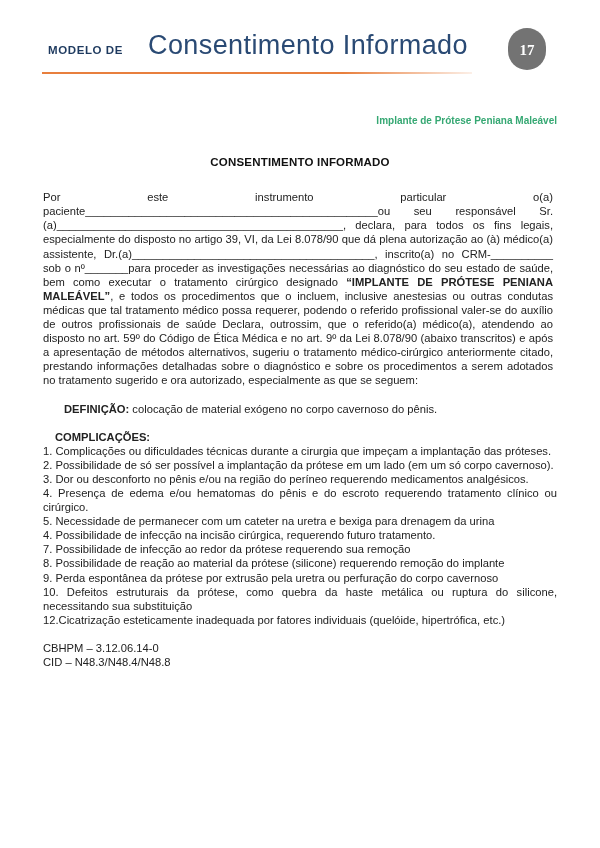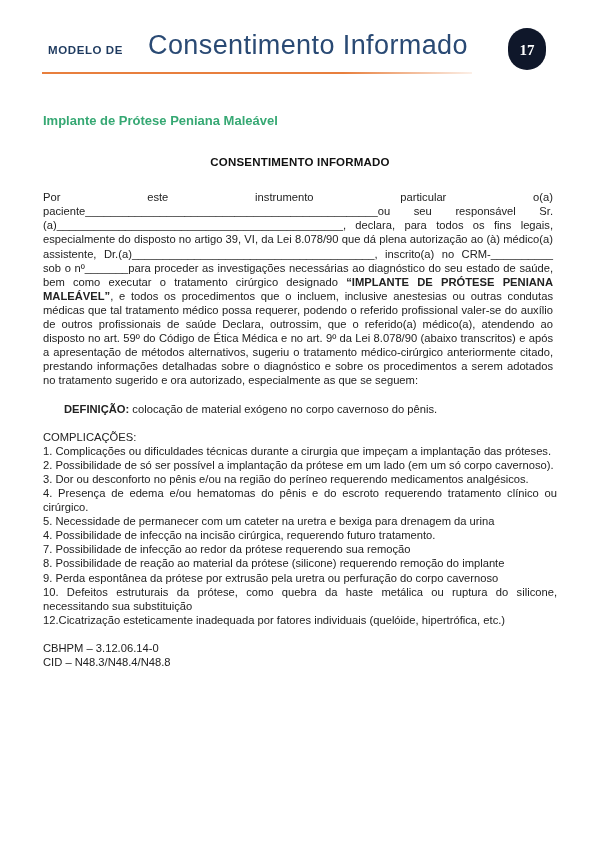--- a/index.html
+++ b/index.html
@@ -46,21 +46,21 @@
     width: 430px;
     height: 2px;
     background: linear-gradient(to right, #e87f3d 0%, #e87f3d 70%, rgba(232,127,61,0.12) 100%);
   }
   .page-badge {
     position: absolute;
     left: 508px;
     top: 28px;
     width: 38px;
     height: 42px;
-    background: #0f172a;
+    background: #737373;
     clip-path: polygon(24% 0, 100% 0, 100% 100%, 0 100%, 0 22%);
     display: flex;
     align-items: center;
     justify-content: center;
     border-radius: 19px;
   }
   .page-badge span {
     font-family: "Liberation Serif", serif;
     font-size: 15px;
     font-weight: bold;
@@ -72,45 +72,46 @@
   .content {
     position: absolute;
     left: 43px;
     top: 114px;
     width: 514px;
     color: #222222;
     font-size: 11.2px;
     line-height: 14.1px;
   }
   .subject-heading {
-    font-size: 13px;
+    font-size: 10px;
     font-weight: bold;
     color: #36a873;
     margin: 0 0 0 0;
+    text-align: right;
   }
   .doc-title {
     font-size: 11.5px;
     font-weight: bold;
     color: #111111;
     text-align: center;
     letter-spacing: 0.2px;
     margin: 27px 0 0 0;
   }
   .intro {
     margin: 21px 4px 0 0;
     text-align: justify;
   }
   .definition {
     margin: 14px 0 0 0;
     text-align: justify;
     padding-left: 21px;
   }
   .complications-heading {
-    margin: 14px 0 0 0;
-    font-weight: normal;
+    margin: 14px 0 0 12px;
+    font-weight: bold;
   }
   .complication-item {
     margin: 0;
     text-align: justify;
   }
   .codes {
     margin: 14px 0 0 0;
   }
   .bold { font-weight: bold; }
 </style>

